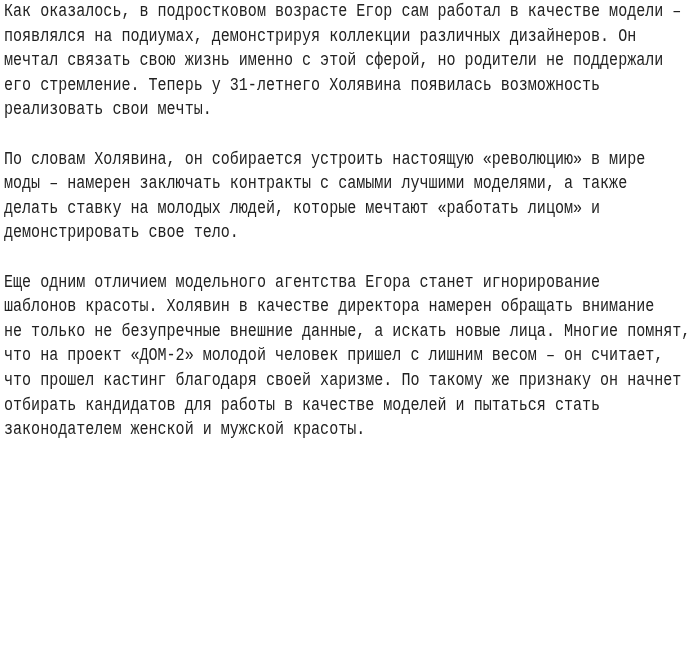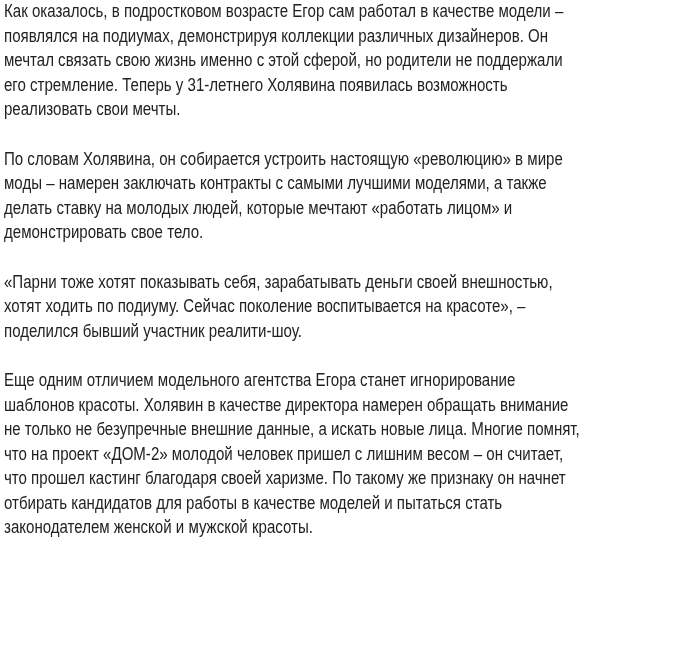--- a/index.html
+++ b/index.html
@@ -17,20 +17,21 @@
       position: absolute;
       left: 4px;
       top: -1px;
       width: 695px;
       font-family: "Liberation Sans", sans-serif;
       font-size: 17.5px;
       color: #222222;
     }
     .para {
       margin: 0 0 24.6px 0;
+      font-family: Liberation Mono, monospace;
     }
     .line {
       display: block;
       height: 24.6px;
       line-height: 24.6px;
       white-space: nowrap;
       transform-origin: left center;
       transform: scaleX(0.86);
     }
   </style>
@@ -45,25 +46,20 @@
     <span class="line">его стремление. Теперь у 31-летнего Холявина появилась возможность</span>
     <span class="line">реализовать свои мечты.</span>
   </p>
   <p class="para">
     <span class="line">По словам Холявина, он собирается устроить настоящую «революцию» в мире</span>
     <span class="line">моды – намерен заключать контракты с самыми лучшими моделями, а также</span>
     <span class="line">делать ставку на молодых людей, которые мечтают «работать лицом» и</span>
     <span class="line">демонстрировать свое тело.</span>
   </p>
   <p class="para">
-    <span class="line">«Парни тоже хотят показывать себя, зарабатывать деньги своей внешностью,</span>
-    <span class="line">хотят ходить по подиуму. Сейчас поколение воспитывается на красоте», –</span>
-    <span class="line">поделился бывший участник реалити-шоу.</span>
-  </p>
-  <p class="para">
     <span class="line">Еще одним отличием модельного агентства Егора станет игнорирование</span>
     <span class="line">шаблонов красоты. Холявин в качестве директора намерен обращать внимание</span>
     <span class="line">не только не безупречные внешние данные, а искать новые лица. Многие помнят,</span>
     <span class="line">что на проект «ДОМ-2» молодой человек пришел с лишним весом – он считает,</span>
     <span class="line">что прошел кастинг благодаря своей харизме. По такому же признаку он начнет</span>
     <span class="line">отбирать кандидатов для работы в качестве моделей и пытаться стать</span>
     <span class="line">законодателем женской и мужской красоты.</span>
   </p>
 </div>
 

